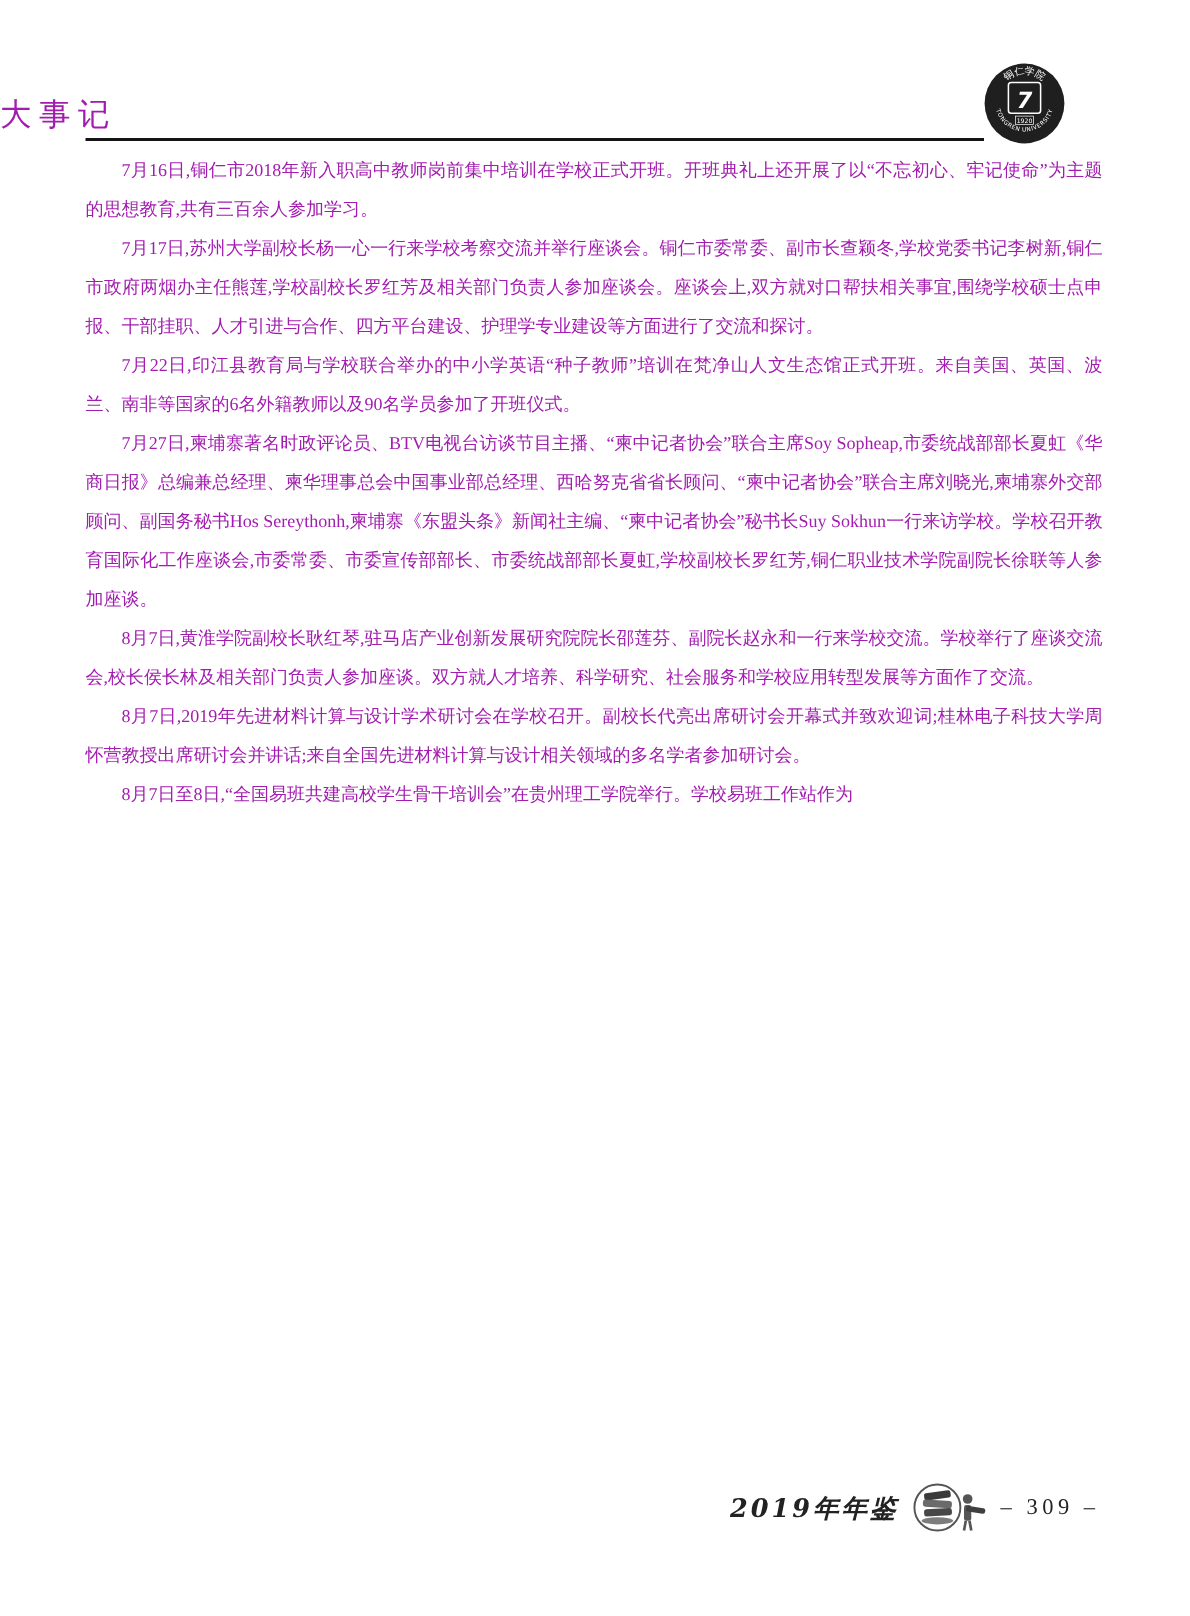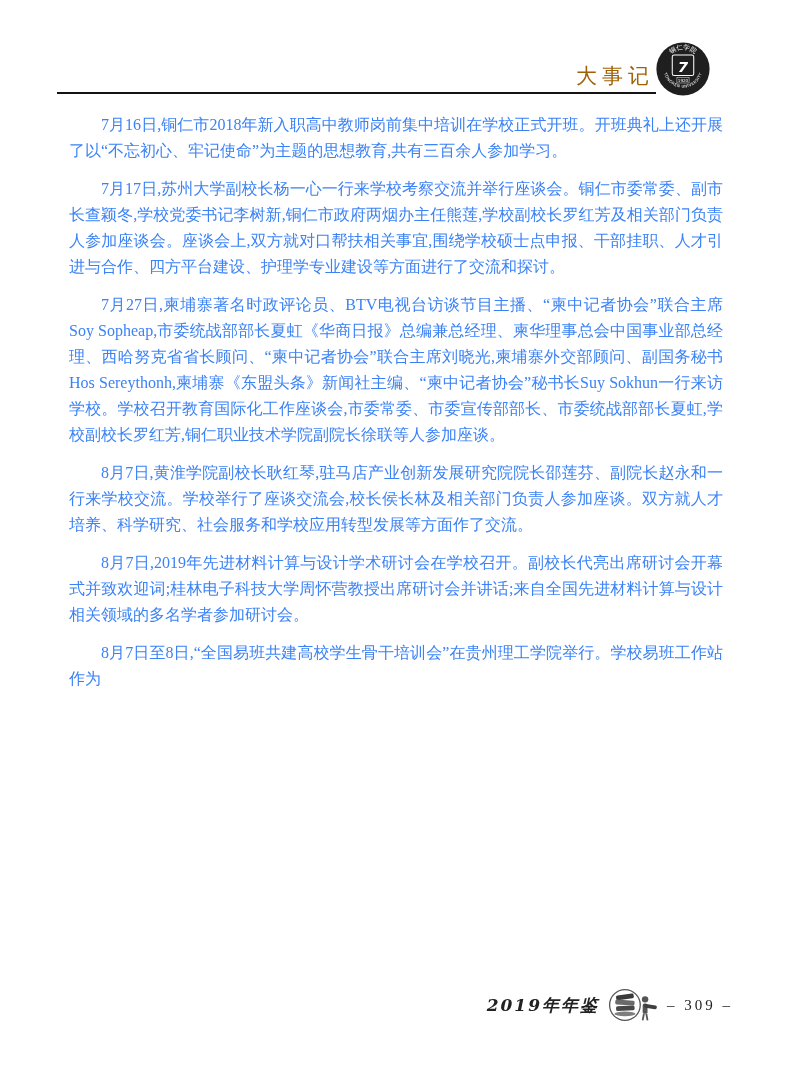--- a/index.html
+++ b/index.html
@@ -19,48 +19,48 @@
     top: 92px;
     width: 599px;
     height: 2px;
     background: #141414;
   }
   .header-title {
     position: absolute;
     left: 0;
     top: 62px;
     width: 654px;
-    text-align: right;
+    text-align: left;
     font-size: 21px;
     letter-spacing: 5px;
     font-weight: 400;
-    color: #a16207;
+    color: #a21caf;
     font-family: "DejaVu Serif", "Liberation Serif", serif;
   }
   .seal {
     position: absolute;
     left: 655px;
     top: 41px;
     width: 56px;
     height: 56px;
   }
   
   .body-text {
     position: absolute;
     left: 57px;
     top: 100px;
     width: 678px;
   }
   .para {
-    margin: 12px;
-    font-size: 16px;
+    margin: 0;
+    font-size: 12px;
     line-height: 26px;
     text-align: justify;
     text-indent: 2em;
-    color: #3b82f6;
+    color: #a21caf;
   }
   .month-heading {
     margin: 20px 0 4px 0;
     font-size: 15.5px;
     line-height: 26px;
     font-weight: 700;
     letter-spacing: 2px;
     text-indent: 2em;
     color: #111;
     font-family: "Liberation Sans", "DejaVu Sans", sans-serif;
@@ -114,20 +114,21 @@
       <text x="30" y="43.8" font-size="4.4" fill="#ffffff" text-anchor="middle" font-family="'DejaVu Sans', sans-serif">1920</text>
       <text font-size="4.2" fill="#ffffff" letter-spacing="0.4" font-family="'DejaVu Sans', sans-serif">
         <textPath href="#arcBot" startOffset="50%" text-anchor="middle">TONGREN UNIVERSITY</textPath>
       </text>
     </svg>
   </div>
 
   <main class="body-text">
     <p class="para">7月16日,铜仁市2018年新入职高中教师岗前集中培训在学校正式开班。开班典礼上还开展了以“不忘初心、牢记使命”为主题的思想教育,共有三百余人参加学习。</p>
     <p class="para">7月17日,苏州大学副校长杨一心一行来学校考察交流并举行座谈会。铜仁市委常委、副市长查颖冬,学校党委书记李树新,铜仁市政府两烟办主任熊莲,学校副校长罗红芳及相关部门负责人参加座谈会。座谈会上,双方就对口帮扶相关事宜,围绕学校硕士点申报、干部挂职、人才引进与合作、四方平台建设、护理学专业建设等方面进行了交流和探讨。</p>
+    <p class="para">7月22日,印江县教育局与学校联合举办的中小学英语“种子教师”培训在梵净山人文生态馆正式开班。来自美国、英国、波兰、南非等国家的6名外籍教师以及90名学员参加了开班仪式。</p>
     <p class="para">7月27日,柬埔寨著名时政评论员、BTV电视台访谈节目主播、“柬中记者协会”联合主席Soy Sopheap,市委统战部部长夏虹《华商日报》总编兼总经理、柬华理事总会中国事业部总经理、西哈努克省省长顾问、“柬中记者协会”联合主席刘晓光,柬埔寨外交部顾问、副国务秘书Hos Sereythonh,柬埔寨《东盟头条》新闻社主编、“柬中记者协会”秘书长Suy Sokhun一行来访学校。学校召开教育国际化工作座谈会,市委常委、市委宣传部部长、市委统战部部长夏虹,学校副校长罗红芳,铜仁职业技术学院副院长徐联等人参加座谈。</p>
 
 
     <p class="para">8月7日,黄淮学院副校长耿红琴,驻马店产业创新发展研究院院长邵莲芬、副院长赵永和一行来学校交流。学校举行了座谈交流会,校长侯长林及相关部门负责人参加座谈。双方就人才培养、科学研究、社会服务和学校应用转型发展等方面作了交流。</p>
     <p class="para">8月7日,2019年先进材料计算与设计学术研讨会在学校召开。副校长代亮出席研讨会开幕式并致欢迎词;桂林电子科技大学周怀营教授出席研讨会并讲话;来自全国先进材料计算与设计相关领域的多名学者参加研讨会。</p>
     <p class="para">8月7日至8日,“全国易班共建高校学生骨干培训会”在贵州理工学院举行。学校易班工作站作为</p>
   </main>
 
   <footer class="page-footer">
     <span class="yearbook-title">2019年年鉴</span>

